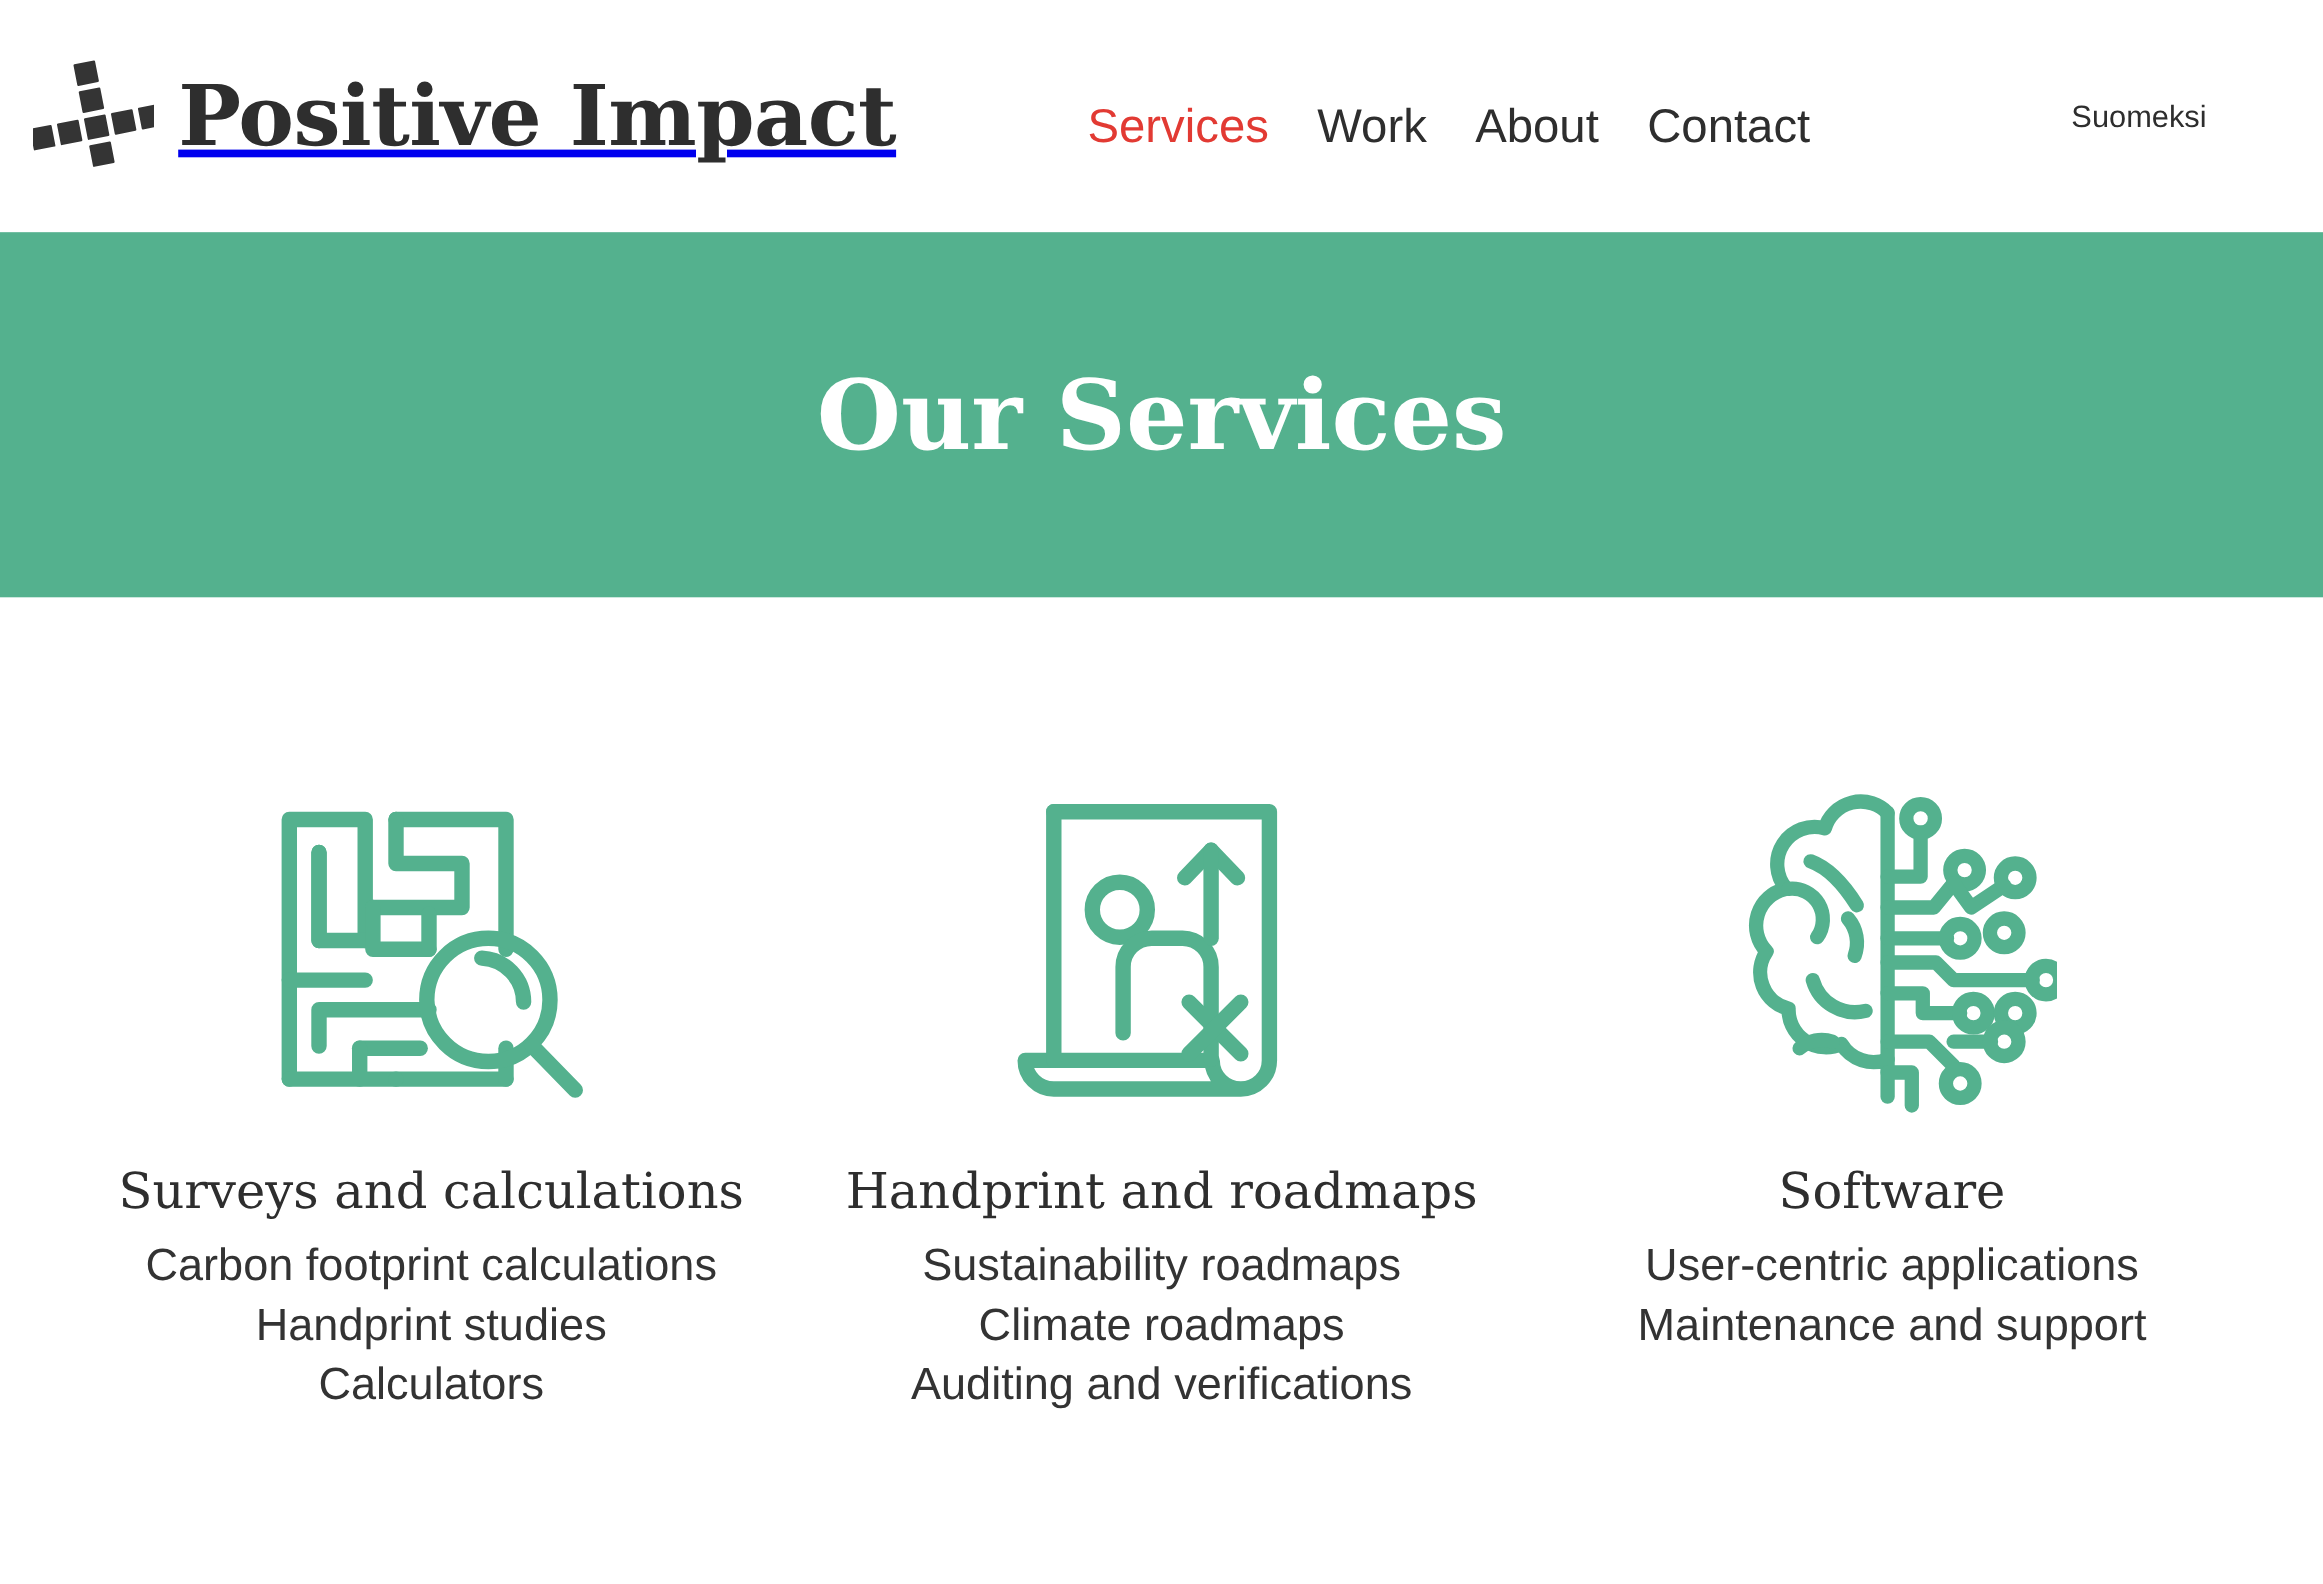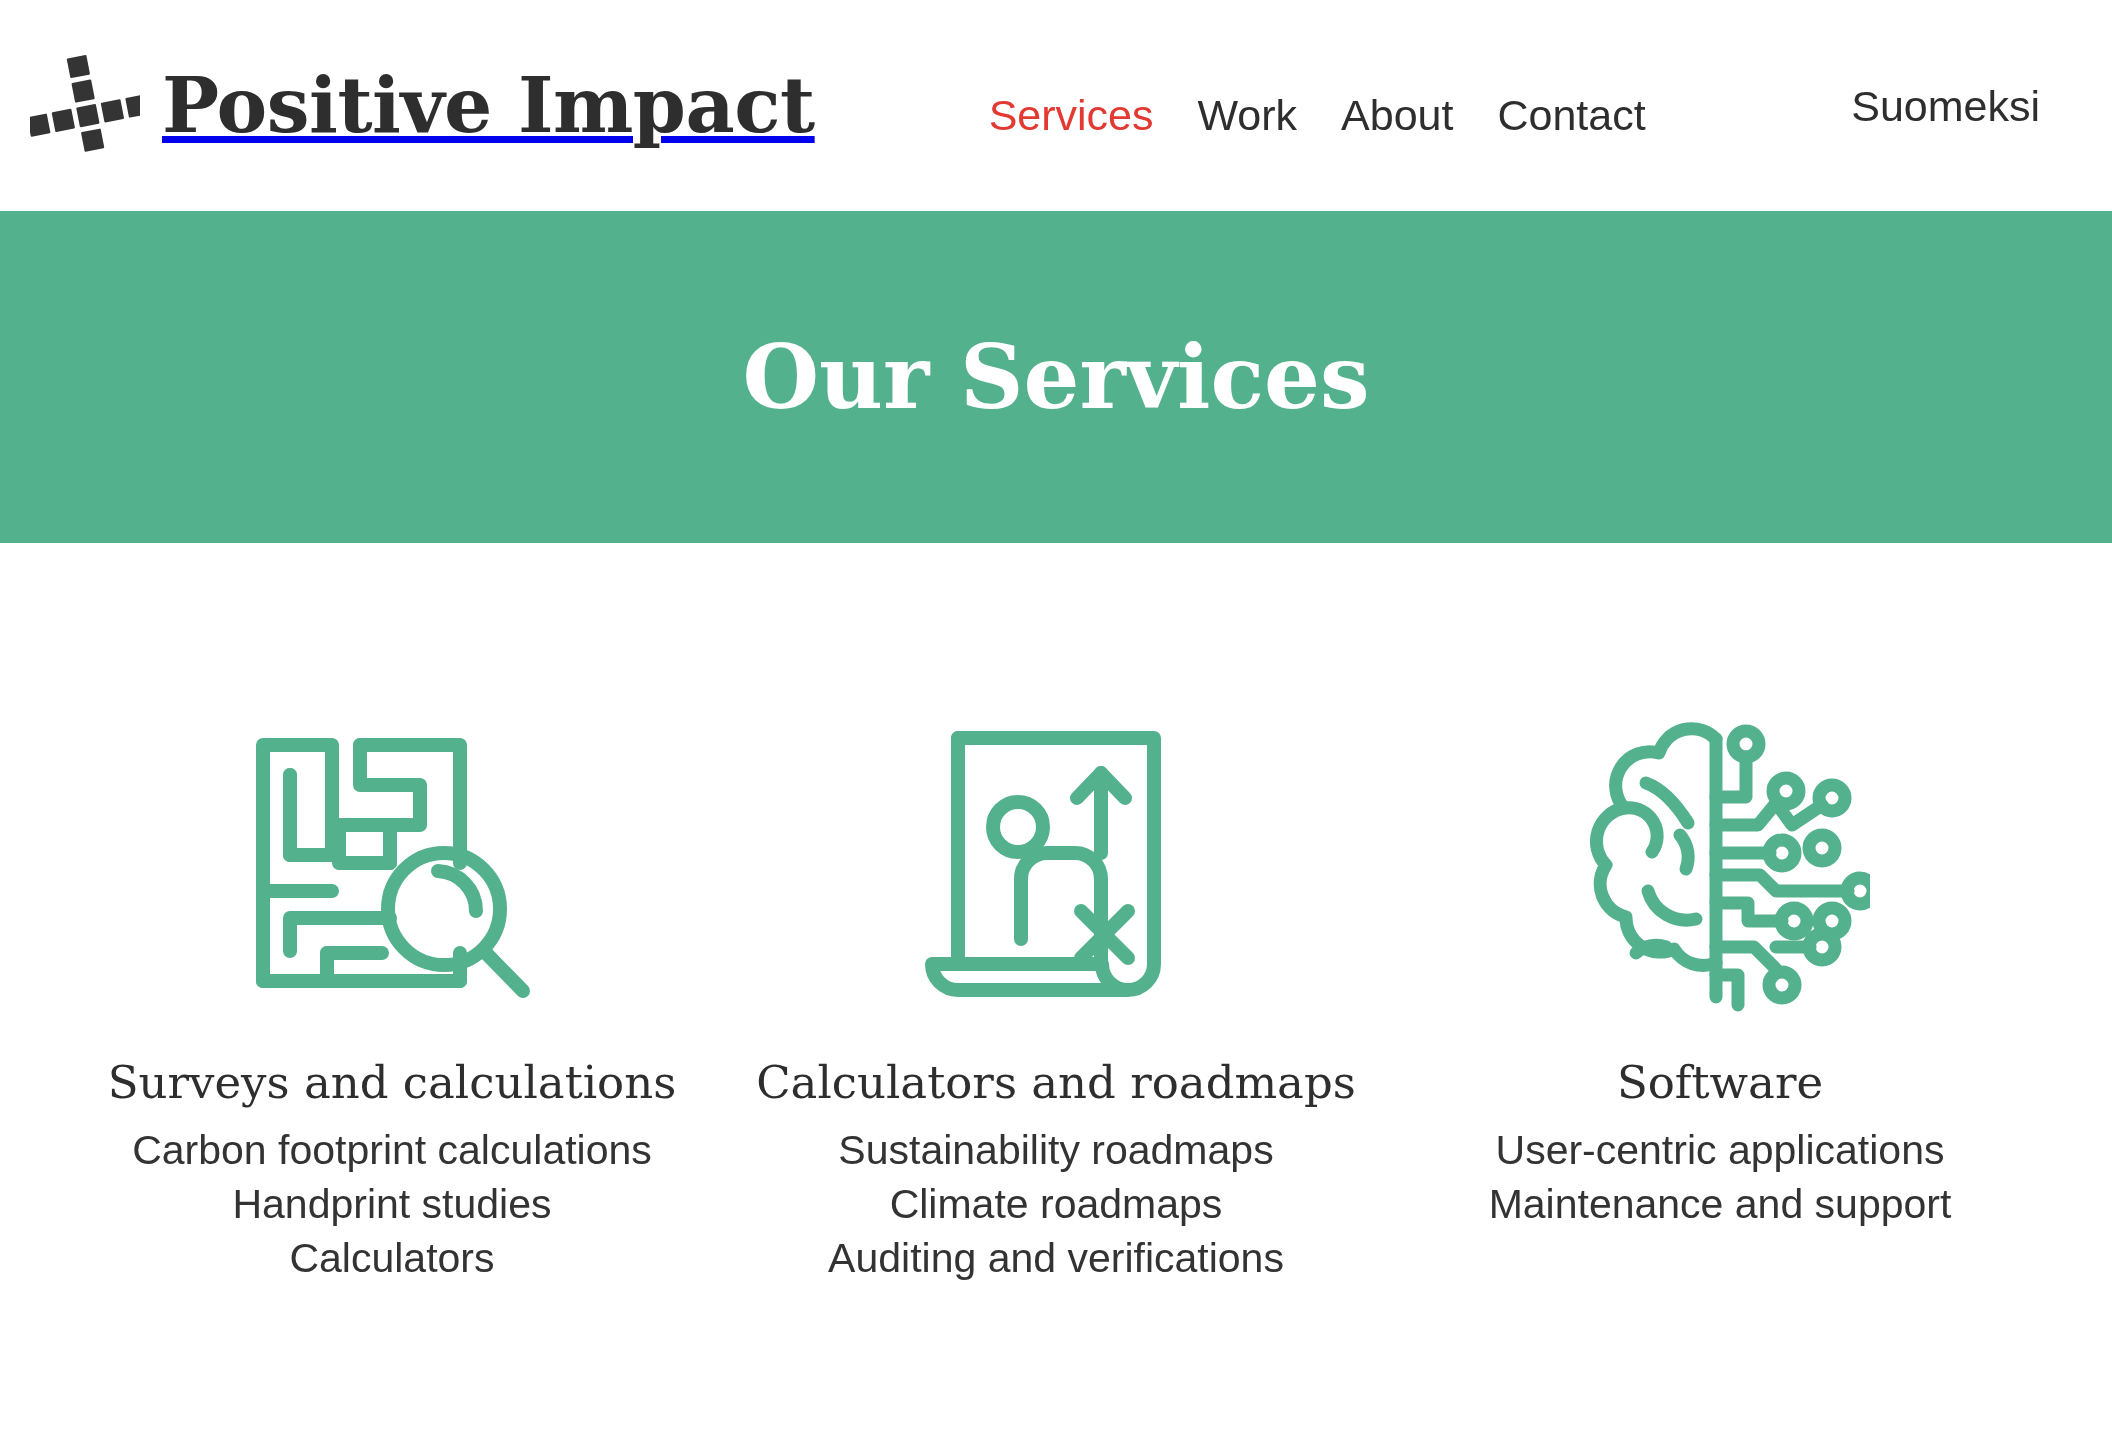--- a/index.html
+++ b/index.html
@@ -64,25 +64,25 @@
     text-decoration: none;
     white-space: nowrap;
     cursor: pointer;
     line-height: 1;
   }
 
   .nav-link.is-active { color: #e23a33; }
 
   .lang-switch {
     position: absolute;
-    right: 72px;
+    right: 106px;
     top: 50%;
     transform: translateY(-50%);
     font-family: "Liberation Sans", sans-serif;
-    font-size: 43px;
+    font-size: 28px;
     font-weight: 400;
     color: #2e2e2e;
     text-decoration: none;
     white-space: nowrap;
     cursor: pointer;
     line-height: 1;
   }
 
   
   .page-banner {
@@ -234,21 +234,21 @@
           <path d="M52 25 h196 v226 a26 26 0 0 1 -26 26 a26 26 0 0 1 -26 -26 H26 a26 26 0 0 0 26 26 h170"></path>
           <path d="M52 25 v226"></path>
           <circle cx="112" cy="114" r="25"></circle>
           <path d="M195 250 v-84 a26 26 0 0 0 -26 -26 h-28 a26 26 0 0 0 -26 26 v60"></path>
           <polyline points="171,85 195,60 219,85"></polyline>
           <line x1="195" y1="60" x2="195" y2="140"></line>
           <line x1="175" y1="198" x2="222" y2="245"></line>
           <line x1="222" y1="198" x2="175" y2="245"></line>
         </svg>
       </span>
-      <h2 class="service-title">Calculators and roadmaps</h2>
+      <h2 class="service-title">Handprint and roadmaps</h2>
       <ul class="service-items">
         <li class="service-item">Sustainability roadmaps</li>
         <li class="service-item">Climate roadmaps</li>
         <li class="service-item">Auditing and verifications</li>
       </ul>
     </article>
 
     <article class="service-card">
       <span class="service-icon">
         <svg viewBox="0 0 300 300" xmlns="http://www.w3.org/2000/svg" fill="none" stroke="#54b18e" stroke-width="13" stroke-linecap="round" stroke-linejoin="round" aria-hidden="true">

